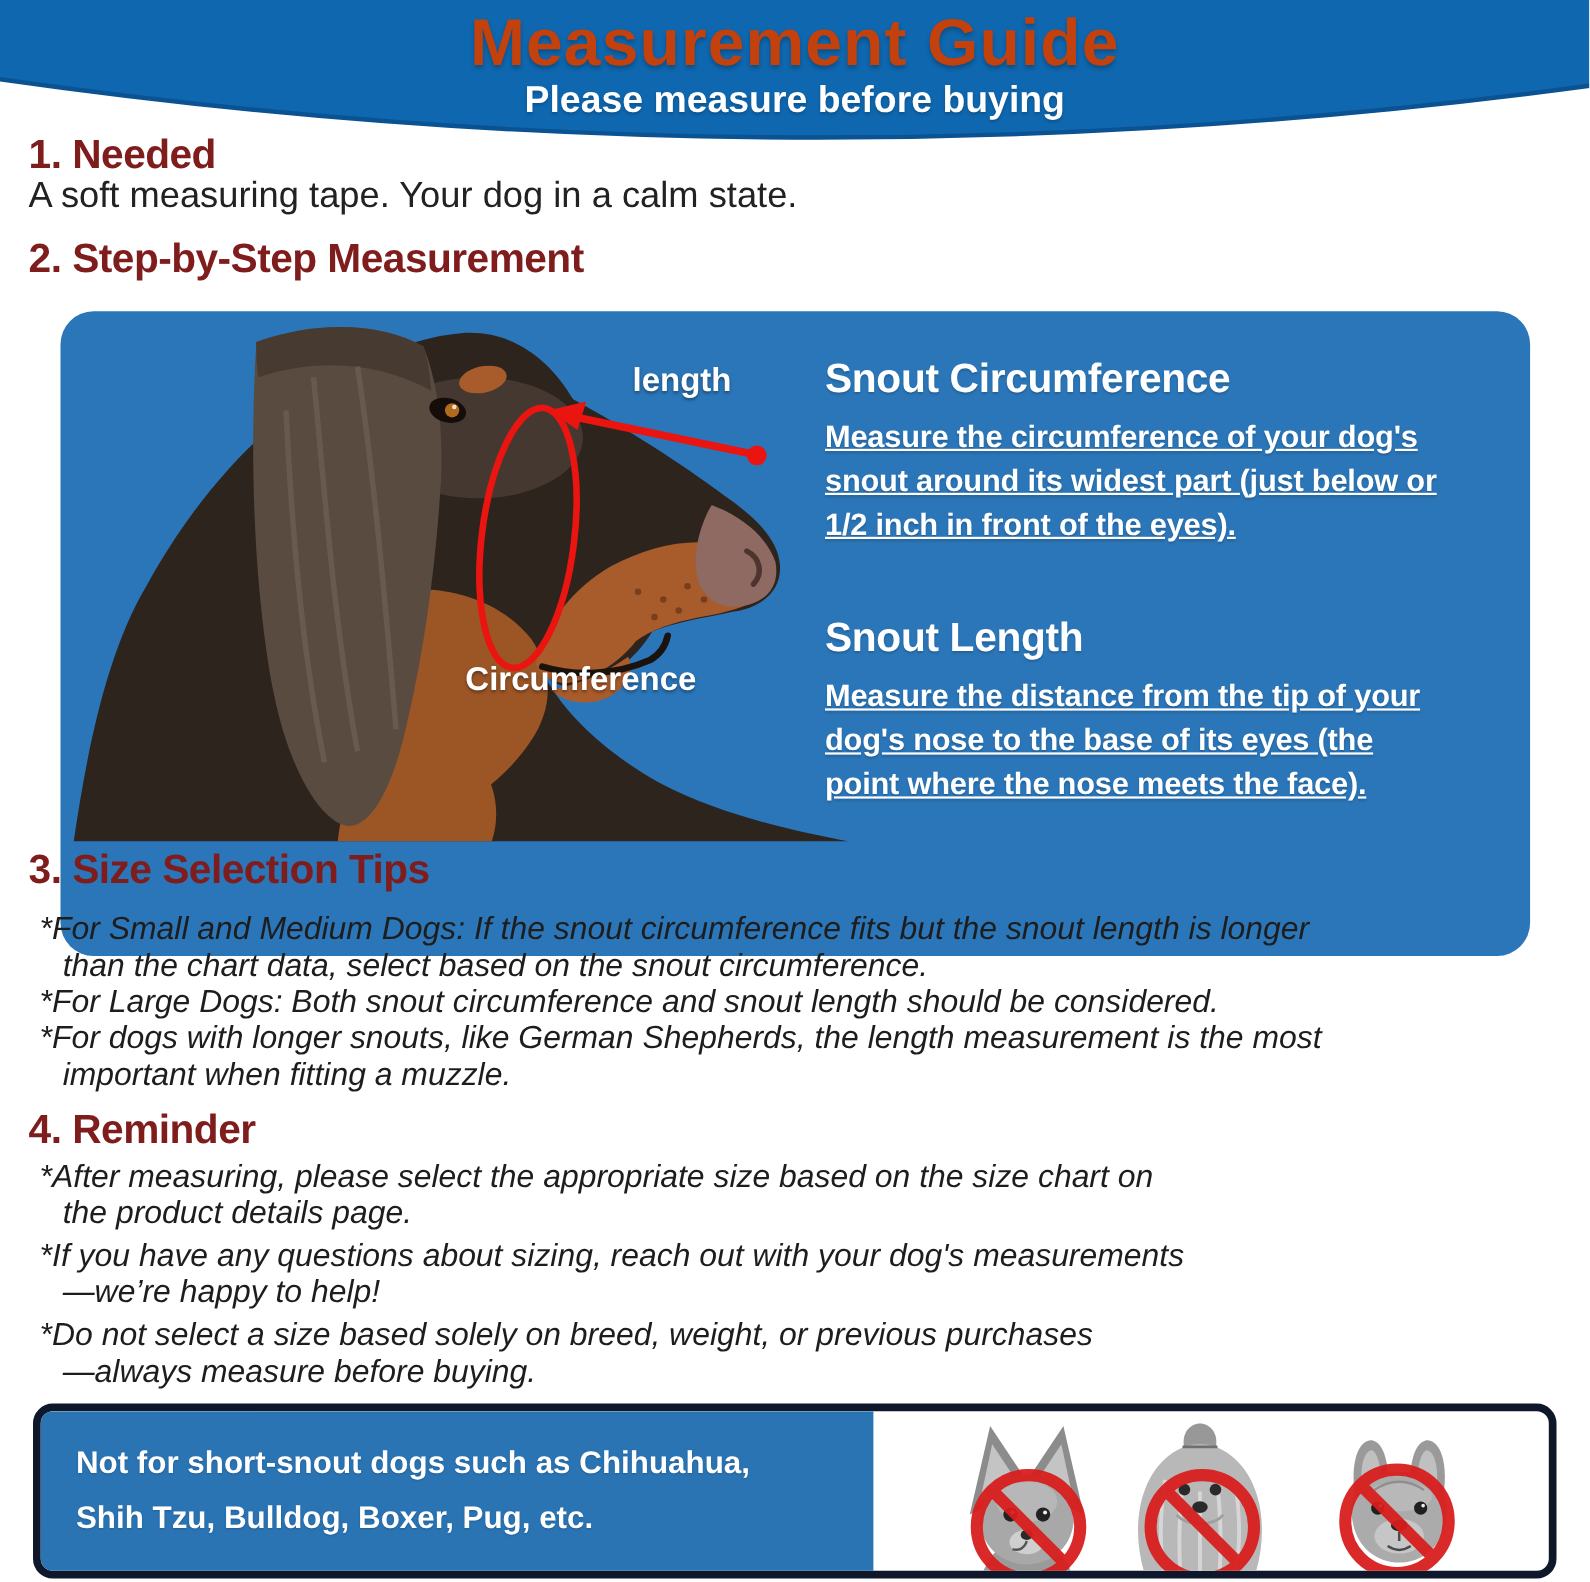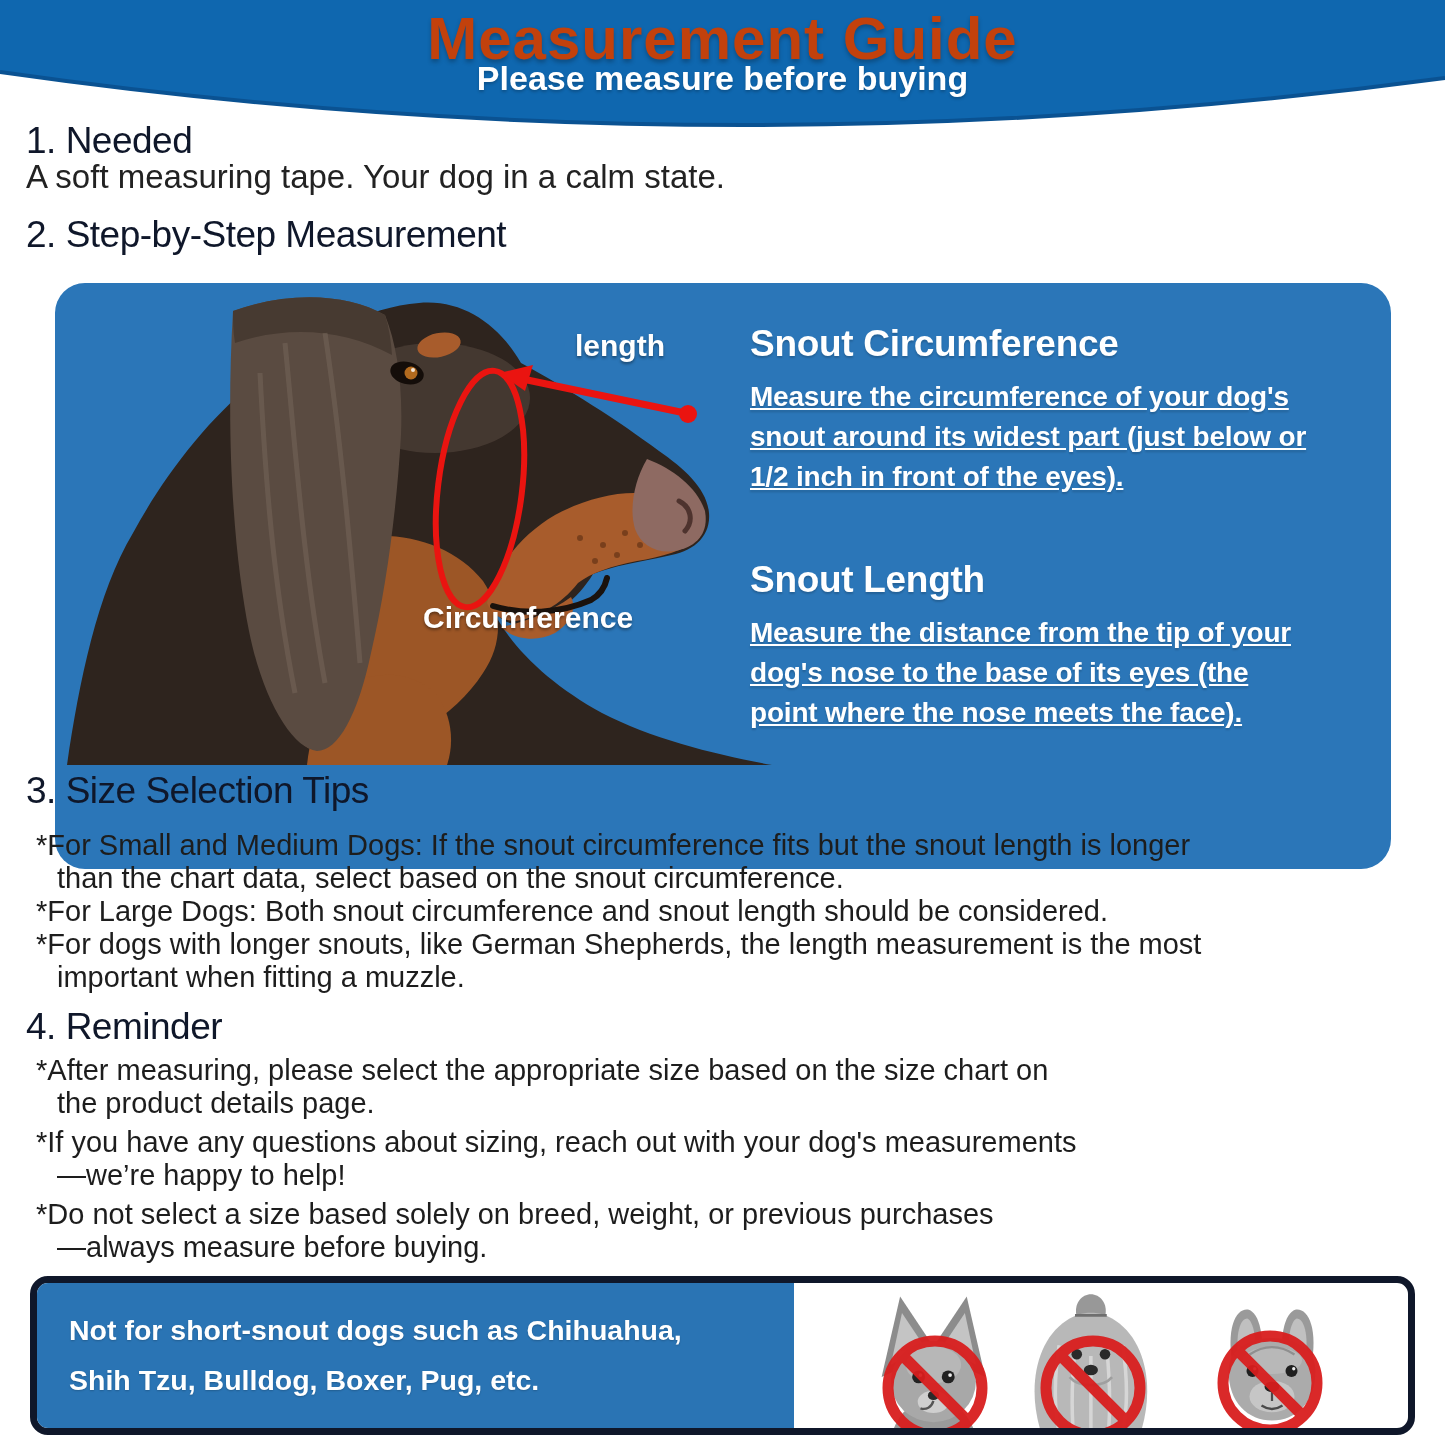--- a/index.html
+++ b/index.html
@@ -3,31 +3,31 @@
 <meta charset="utf-8">
 <style>
   html,body{margin:0;padding:0;background:#ffffff;}
   .page{position:relative;width:1445px;height:1438px;background:#ffffff;overflow:hidden;
         font-family:"Liberation Sans",sans-serif;}
   .abs{position:absolute;}
   
   #hdr-wave{left:0;top:0;}
   #title{left:0;top:4px;width:1445px;text-align:center;font-size:60px;font-weight:700;
          letter-spacing:1px;color:#c2410c;text-shadow:0 3px 4px rgba(0,0,0,.25);white-space:nowrap;}
-  #subtitle{left:0;top:59px;width:1445px;text-align:center;font-size:34px;font-weight:700;
+  #subtitle{left:0;top:72px;width:1445px;text-align:center;font-size:34px;font-weight:700;
          color:#fff;text-shadow:0 2px 3px rgba(0,0,0,.22);white-space:nowrap;}
   
-  .h{font-size:37px;font-weight:400;color:#0f172a;letter-spacing:-0.5px;white-space:nowrap;text-align:right;}
+  .h{font-size:37px;font-weight:700;color:#7f1d1d;letter-spacing:-0.5px;white-space:nowrap;text-align:right;}
   #h-needed{left:26px;top:120px;}
   #needed-body{left:26px;top:158px;font-size:33px;font-weight:500;color:#222;white-space:nowrap;}
   #h-steps{left:26px;top:214px;}
   #h-tips{left:26px;top:770px;}
   #h-rem{left:26px;top:1006px;}
   .list{left:36px;font-size:29px;font-weight:500;color:#1d1d1d;}
-  .list .line{line-height:33px;white-space:nowrap;}
+  .list .line{line-height:33px;white-space:nowrap;font-style:italic;}
   .list .cont{padding-left:21px;}
   #tips{top:829px;}
   #rem{top:1054px;}
   #rem .item{margin-bottom:6px;}
   
   #panel{left:55px;top:283px;width:1336px;height:586px;background:#2b76b8;border-radius:30px;overflow:hidden;}
   #dogsvg{left:0;top:0;}
   .anno{font-size:30px;font-weight:700;color:#fff;text-shadow:0 2px 3px rgba(0,0,0,.4);white-space:nowrap;}
   #len-label{left:520px;top:46px;}
   #circ-label{left:368px;top:318px;}

